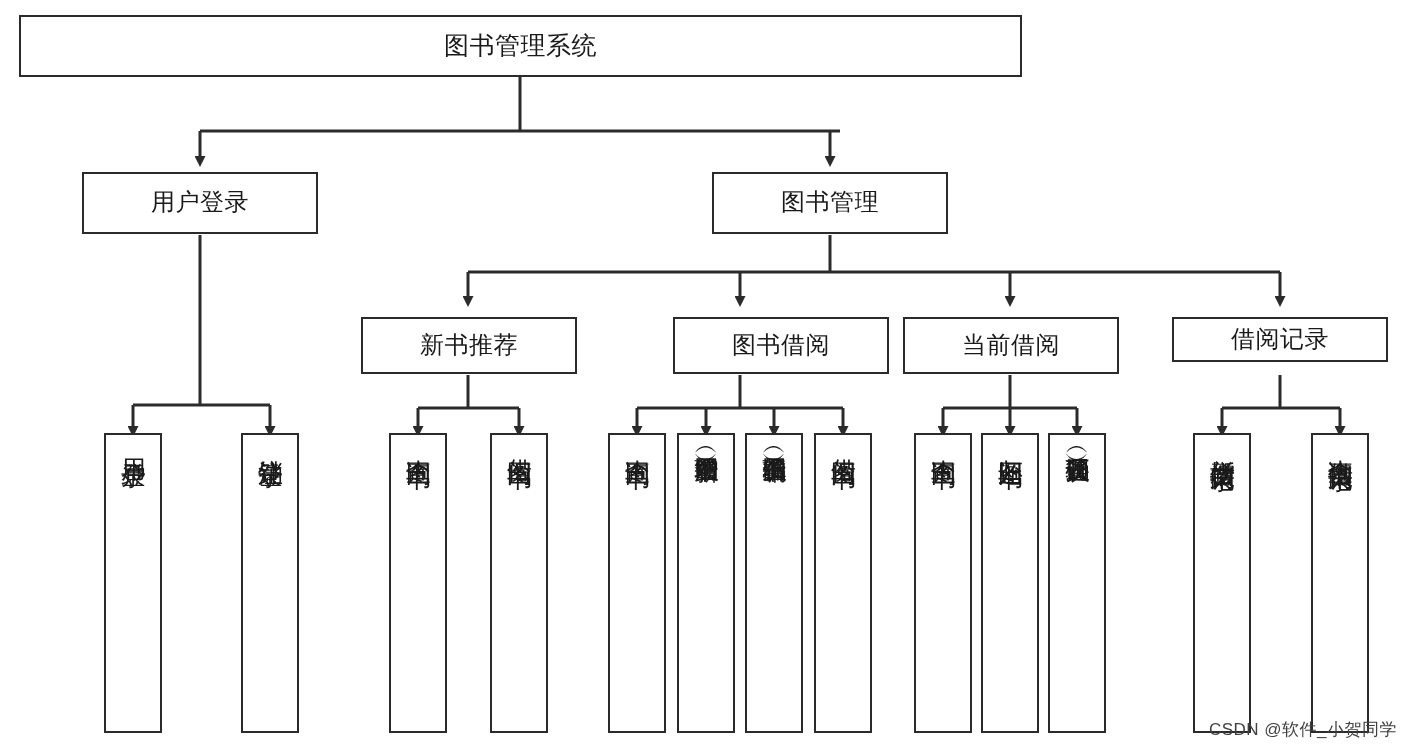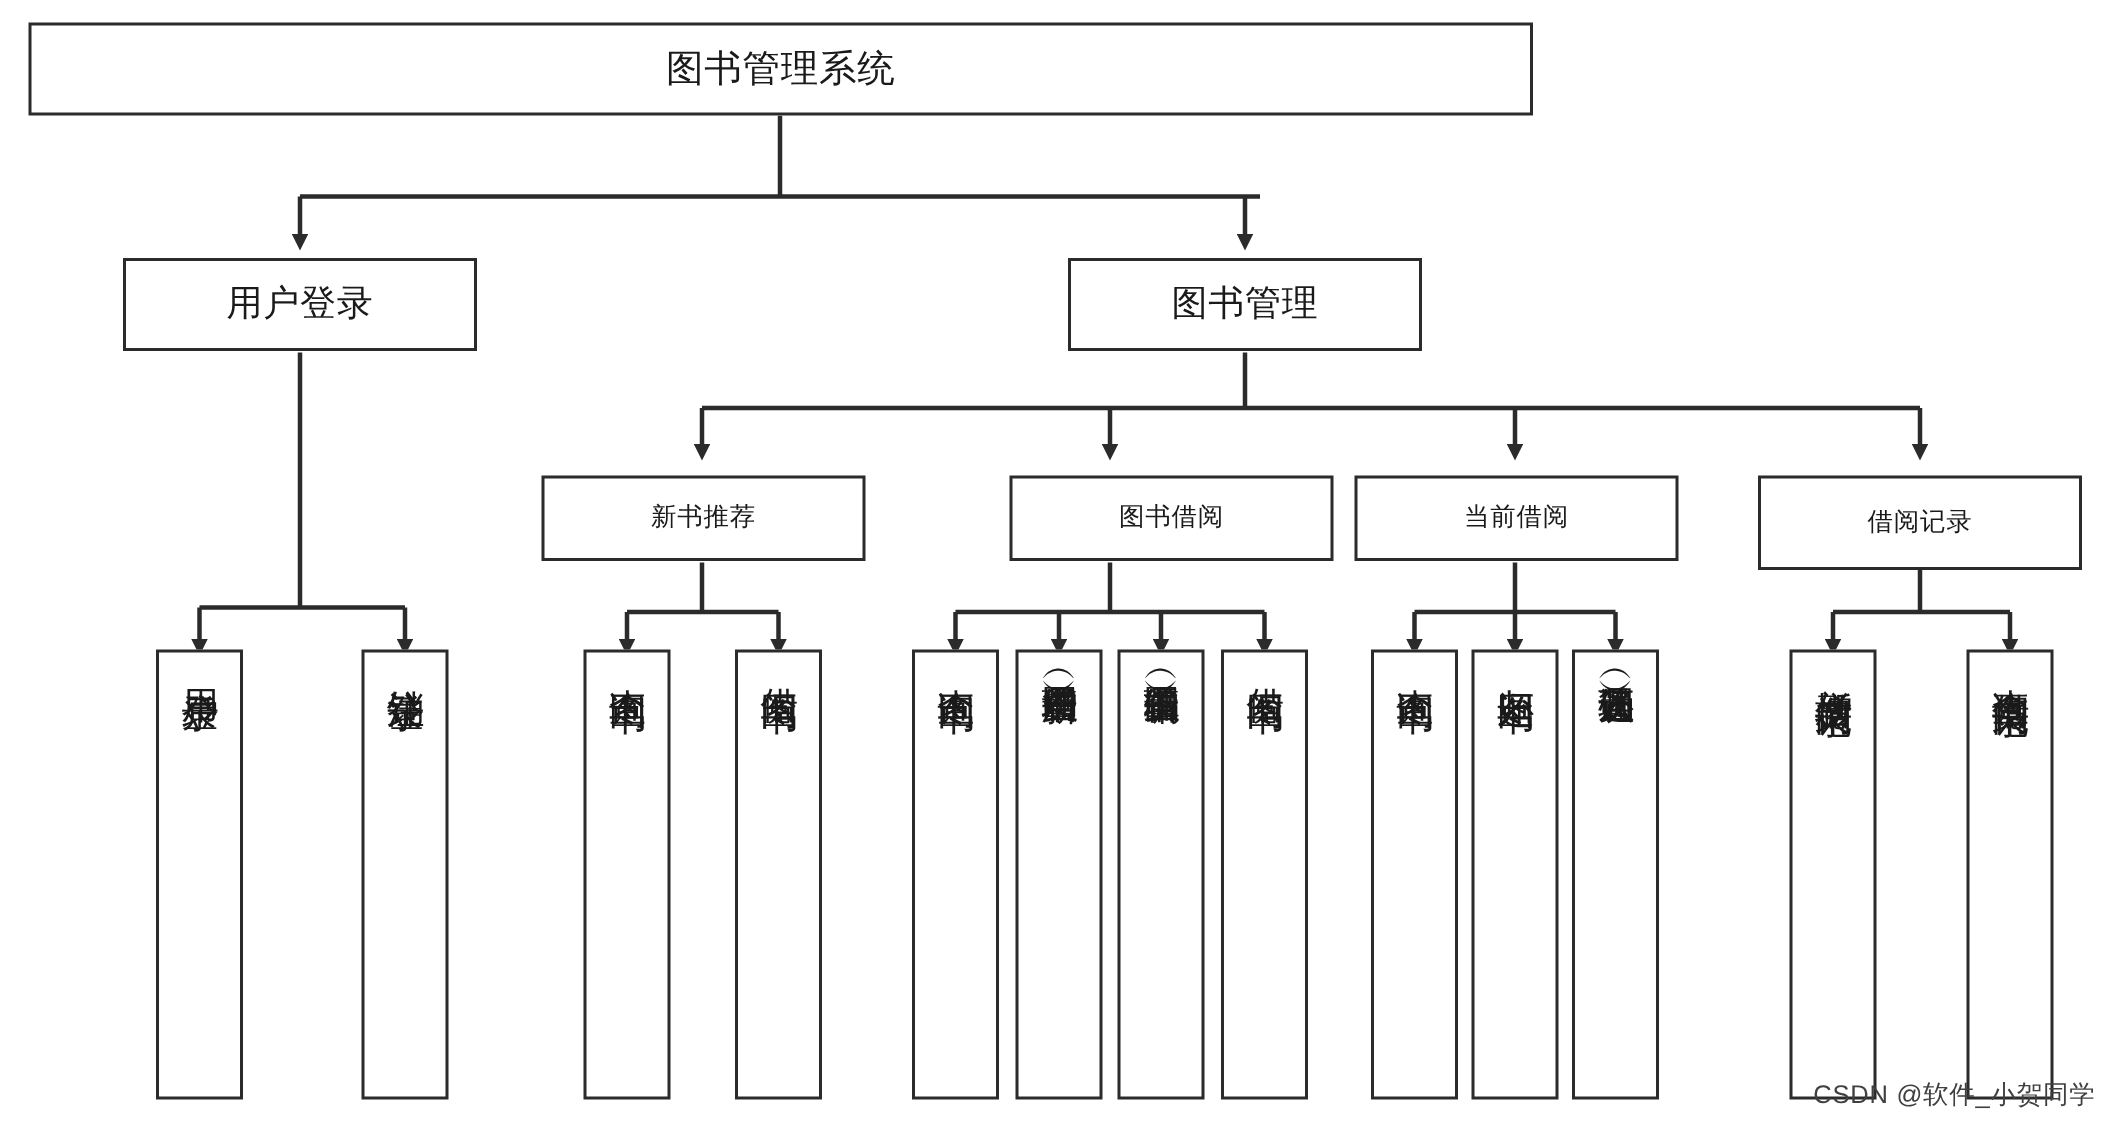--- a/index.html
+++ b/index.html
@@ -35,21 +35,21 @@
     color: #1a1a1a;
   }
   .node .label {
     display: block;
     text-align: center;
     line-height: 1.22;
     letter-spacing: 0.5px;
   }
   .node-root .label { font-size: 25px; }
   .node-l1 .label { font-size: 24px; }
-  .node-l2 .label { font-size: 17px; }
+  .node-l2 .label { font-size: 24px; }
   .node-leaf {
     align-items: flex-start;
     padding-top: 4px;
   }
   .node-leaf .label {
     writing-mode: vertical-rl;
     text-orientation: upright;
     font-size: 25px;
     line-height: 1.12;
     letter-spacing: 2px;
@@ -140,21 +140,21 @@
 
   <div class="node node-l2" style="left:361px; top:317px; width:216px; height:57px;">
     <span class="label">新书推荐</span>
   </div>
   <div class="node node-l2" style="left:633px; top:317px; width:216px; height:57px;margin-left:40px;">
     <span class="label">图书借阅</span>
   </div>
   <div class="node node-l2" style="left:903px; top:317px; width:216px; height:57px;justify-content:center;">
     <span class="label">当前借阅</span>
   </div>
-  <div class="node node-l2" style="left:1172px; top:317px; width:216px; height:63px;">
+  <div class="node node-l2" style="left:1172px; top:317px; width:216px; height:45px;">
     <span class="label">借阅记录</span>
   </div>
 
   <div class="node node-leaf" style="left:104px; top:433px; width:58px; height:300px;">
     <span class="label">用户登录</span>
   </div>
   <div class="node node-leaf" style="left:241px; top:433px; width:58px; height:300px;">
     <span class="label">注销登录</span>
   </div>
 

